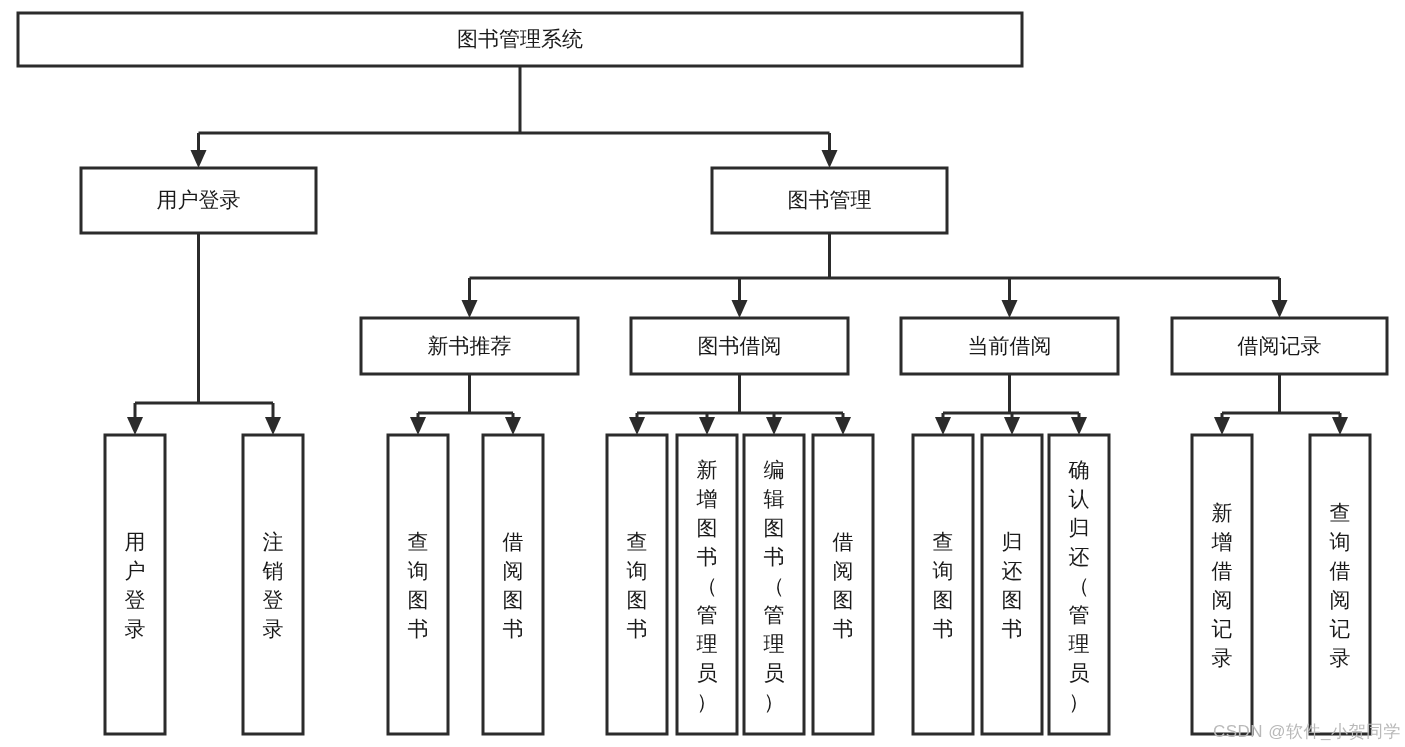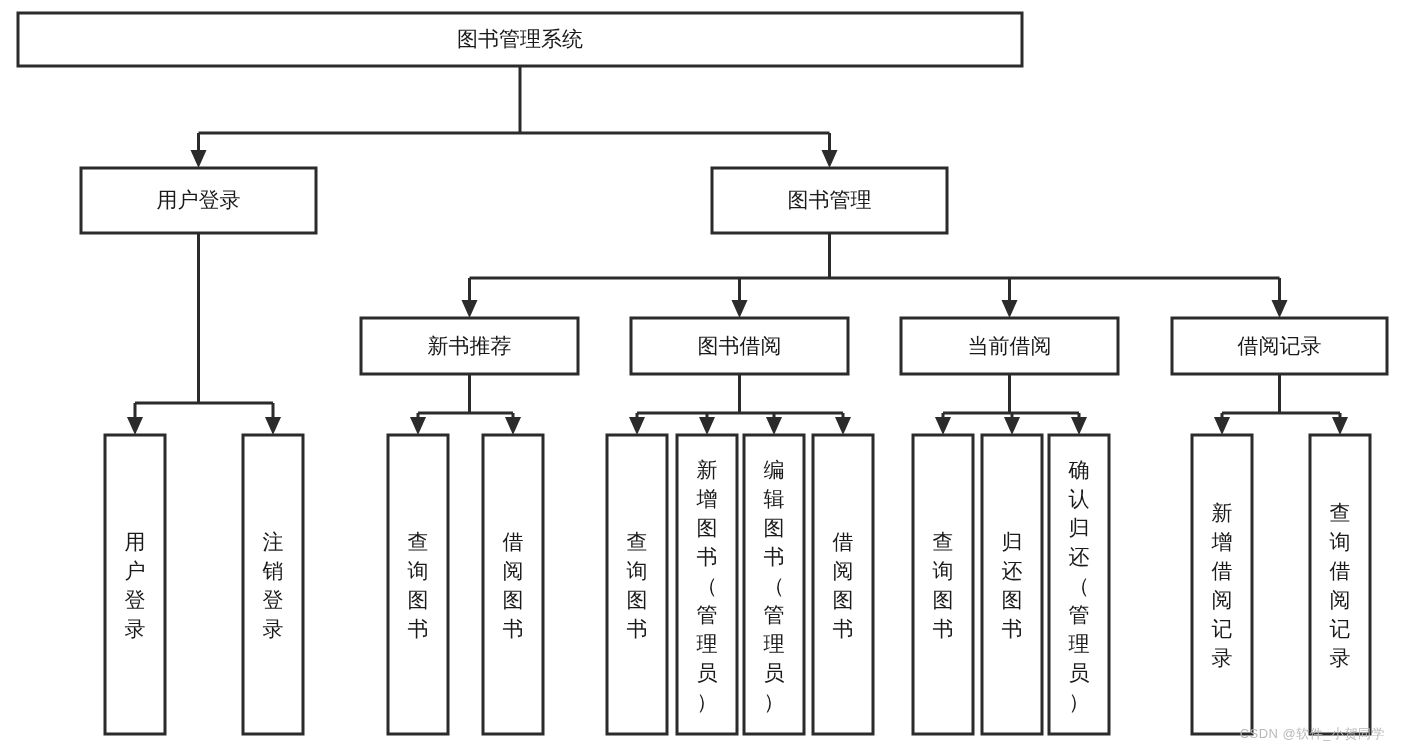--- a/index.html
+++ b/index.html
@@ -44,24 +44,24 @@
     dominant-baseline: middle;
   }
   .node-label-v {
     font-family: "Liberation Sans", "DejaVu Sans", sans-serif;
     font-size: 21px;
     fill: #1a1a1a;
     text-anchor: middle;
   }
   .watermark {
     position: absolute;
-    right: 20px;
+    right: 4px;
     bottom: 4px;
     font-family: "Liberation Sans", "DejaVu Sans", sans-serif;
-    font-size: 13px;
+    font-size: 17px;
     color: #b9b9b9;
     white-space: nowrap;
     letter-spacing: 0.5px;
   }
 </style>
 </head>
 <body>
 
 <svg id="diagram" viewBox="0 0 1405 747" xmlns="http://www.w3.org/2000/svg">
     <g>

